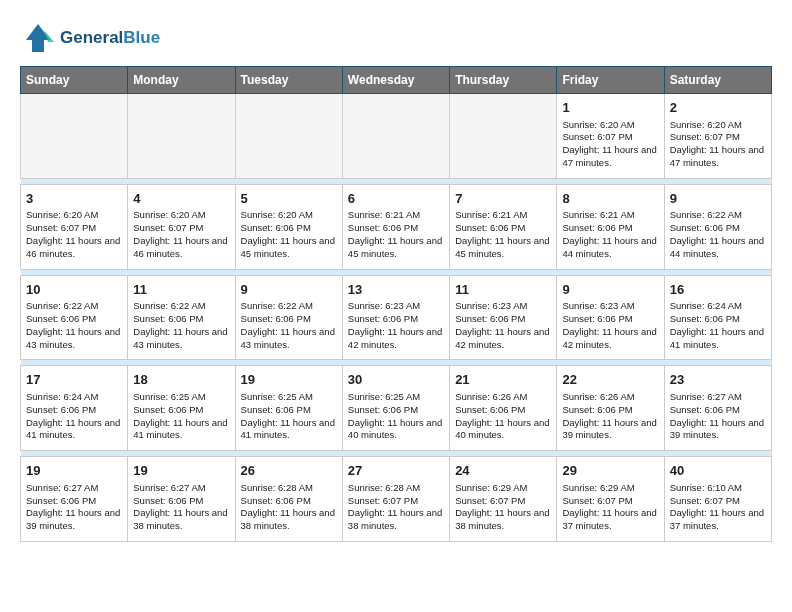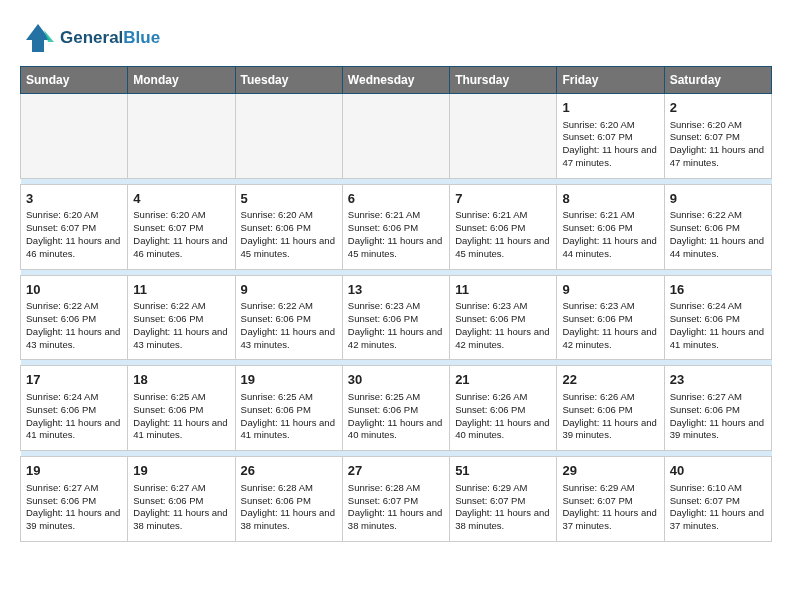--- a/index.html
+++ b/index.html
@@ -309,21 +309,21 @@
             <div>Sunset: 6:06 PM</div>
             <div>Daylight: 11 hours and 38 minutes.</div>
           </td>
           <td>
             <span class="day-num">27</span>
             <div>Sunrise: 6:28 AM</div>
             <div>Sunset: 6:07 PM</div>
             <div>Daylight: 11 hours and 38 minutes.</div>
           </td>
           <td>
-            <span class="day-num">51</span>
+            <span class="day-num">24</span>
             <div>Sunrise: 6:29 AM</div>
             <div>Sunset: 6:07 PM</div>
             <div>Daylight: 11 hours and 38 minutes.</div>
           </td>
           <td>
             <span class="day-num">29</span>
             <div>Sunrise: 6:29 AM</div>
             <div>Sunset: 6:07 PM</div>
             <div>Daylight: 11 hours and 37 minutes.</div>
           </td>

